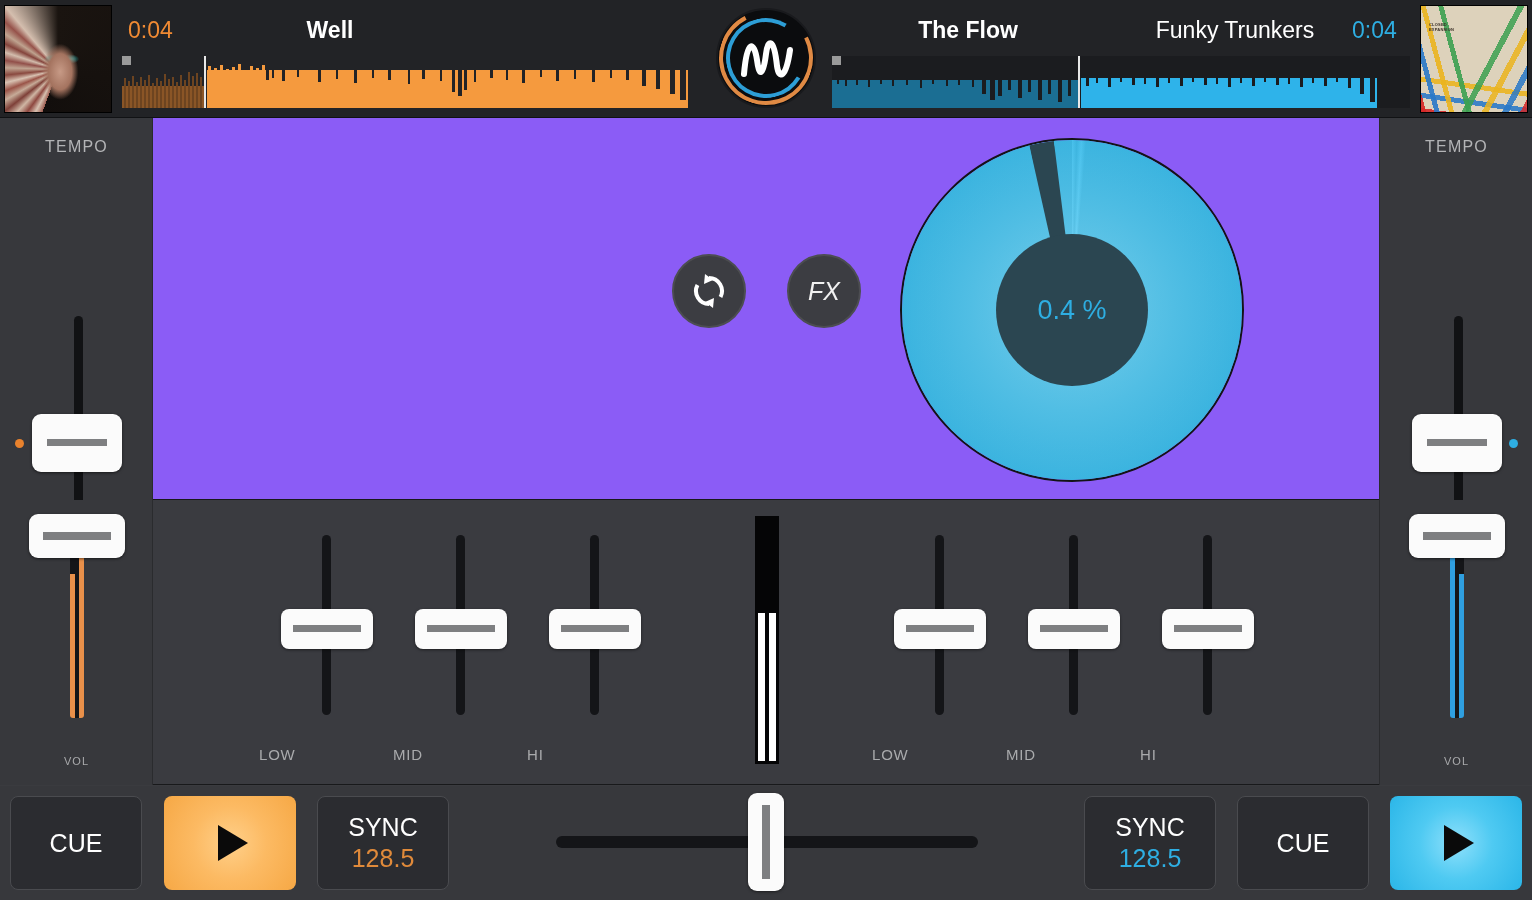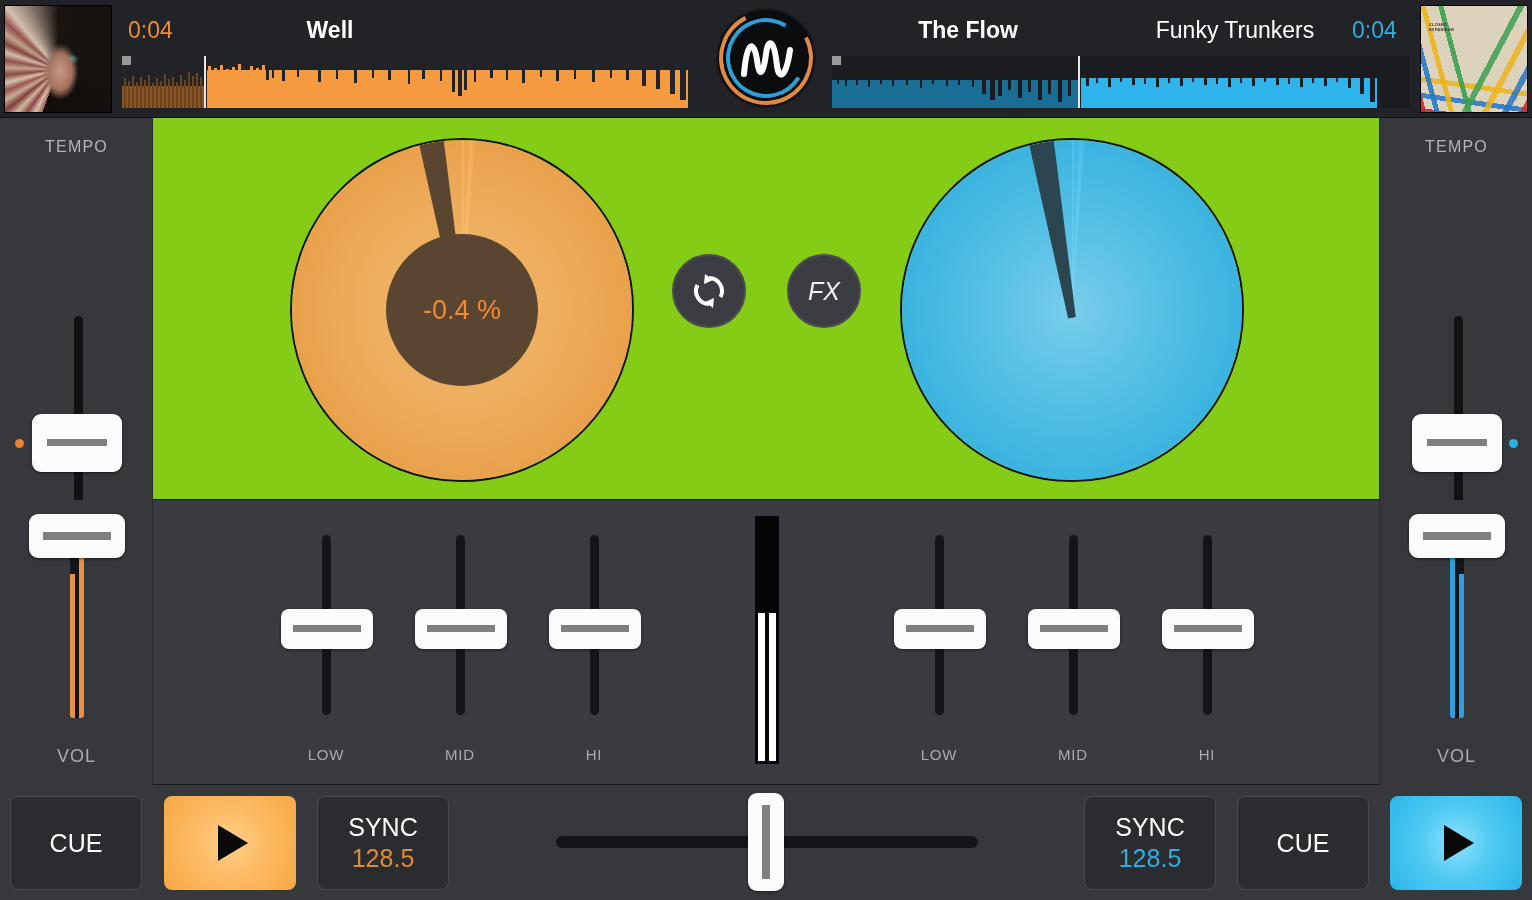--- a/index.html
+++ b/index.html
@@ -105,21 +105,21 @@
     border: 4px solid #2d9ed6;
     border-right-color: transparent;
     transform: rotate(-14deg);
   }
   .logo svg { position: absolute; left: 20px; top: 22px; }
 
   
   .deckzone {
     position: absolute; left: 0; top: 118px;
     width: 1532px; height: 382px;
-    background: #84cc16;
+    background: #8b5cf6;
     border-bottom: 1px solid #18191b;
   }
   .tempo-col {
     position: absolute; top: 0; width: 153px; height: 382px;
     background: #37383c;
   }
   .tempo-col.left  { left: 0;    border-right: 1px solid #2a2b2e; }
   .tempo-col.right { left: 1379px; border-left: 1px solid #2a2b2e; }
   .tempo-label {
     position: absolute; top: 20px; left: 0; width: 153px;
@@ -234,40 +234,40 @@
     position: absolute; left: 29px; top: 14px;
     width: 96px; height: 44px; border-radius: 9px;
     background: #fbfbfb; box-shadow: 0 1px 3px rgba(0,0,0,.55);
   }
   .vol-thumb i {
     position: absolute; left: 14px; top: 18px;
     width: 68px; height: 8px; background: #7e7f81; display: block;
   }
   .vol-label {
     position: absolute; left: 0; bottom: 18px; width: 153px;
-    text-align: center; font-size: 18px; color: #a9aaac; letter-spacing: 1px; margin-top: 24px;
+    text-align: center; font-size: 11px; color: #a9aaac; letter-spacing: 1px; margin-top: 24px;
   }
 
   .eq { position: absolute; top: 0; width: 134px; height: 285px; }
   .eq-track {
     position: absolute; left: 63px; top: 35px;
     width: 9px; height: 180px; border-radius: 5px; background: #141518;
   }
   .eq-thumb {
     position: absolute; left: 22px; top: 109px;
     width: 92px; height: 40px; border-radius: 8px;
     background: #fbfbfb; box-shadow: 0 1px 3px rgba(0,0,0,.5);
   }
   .eq-thumb i {
     position: absolute; left: 12px; top: 16px;
     width: 68px; height: 7px; background: #7e7f81; display: block;
   }
   .eq-label {
     position: absolute; left: 0; top: 246px; width: 134px;
-    text-align: center; font-size: 15px; color: #a9aaac; letter-spacing: .8px;
+    font-size: 15px; color: #a9aaac; letter-spacing: .8px;
   }
 
   
   .master {
     position: absolute; left: 755px; top: 516px;
     width: 24px; height: 248px; background: #050506;
   }
   .master .fill {
     position: absolute; left: 3px; bottom: 3px; width: 18px; height: 148px;
     background: #ffffff;
@@ -512,26 +512,20 @@
 
     <div class="tempo-col left">
       <div class="tempo-label">TEMPO</div>
       <div class="vslider-track"></div>
       <div class="tempo-dot l"></div>
       <div class="vslider-thumb">
         <i></i>
       </div>
     </div>
 
-    <div class="platter platter-left">
-      <div class="disc">
-        <div class="wedge-box"></div>
-      </div>
-      <div class="hub">-0.4 %</div>
-    </div>
 
     <div class="rbtn btn-loop">
       <svg width="34" height="34" viewBox="0 0 34 34">
         <path d="M17 4 A13 13 0 0 1 28.5 23" fill="none" stroke="#ffffff" stroke-width="4" stroke-linecap="butt"></path>
         <path d="M17 30 A13 13 0 0 1 5.5 11" fill="none" stroke="#ffffff" stroke-width="4" stroke-linecap="butt"></path>
         <polygon points="13,0 21,6 12,10" fill="#ffffff"></polygon>
         <polygon points="21,34 13,28 22,24" fill="#ffffff"></polygon>
       </svg>
     </div>
     <div class="rbtn btn-fx">
@@ -540,20 +534,21 @@
     <div class="rbtn btn-gear">
       <svg width="30" height="30" viewBox="0 0 24 24">
         <path fill="#ffffff" d="M19.4 13a7.6 7.6 0 0 0 0-2l2-1.6-2-3.4-2.4 1a7.4 7.4 0 0 0-1.7-1l-.4-2.5h-4l-.4 2.6c-.6.2-1.2.5-1.7 1L6.4 6 4.4 9.4 6.4 11a7.6 7.6 0 0 0 0 2l-2 1.6 2 3.4 2.4-1c.5.4 1.1.8 1.7 1l.4 2.5h4l.4-2.6c.6-.2 1.2-.5 1.7-1l2.4 1 2-3.4-2-1.5zM12 15.2A3.2 3.2 0 1 1 12 8.8a3.2 3.2 0 0 1 0 6.4z"></path>
       </svg>
     </div>
 
     <div class="platter platter-right">
       <div class="disc">
         <div class="wedge-box"></div>
       </div>
+      <div class="hub">0.4 %</div>
     </div>
 
     <div class="tempo-col right">
       <div class="tempo-label">TEMPO</div>
       <div class="vslider-track"></div>
       <div class="tempo-dot r"></div>
       <div class="vslider-thumb">
         <i></i>
       </div>
     </div>

